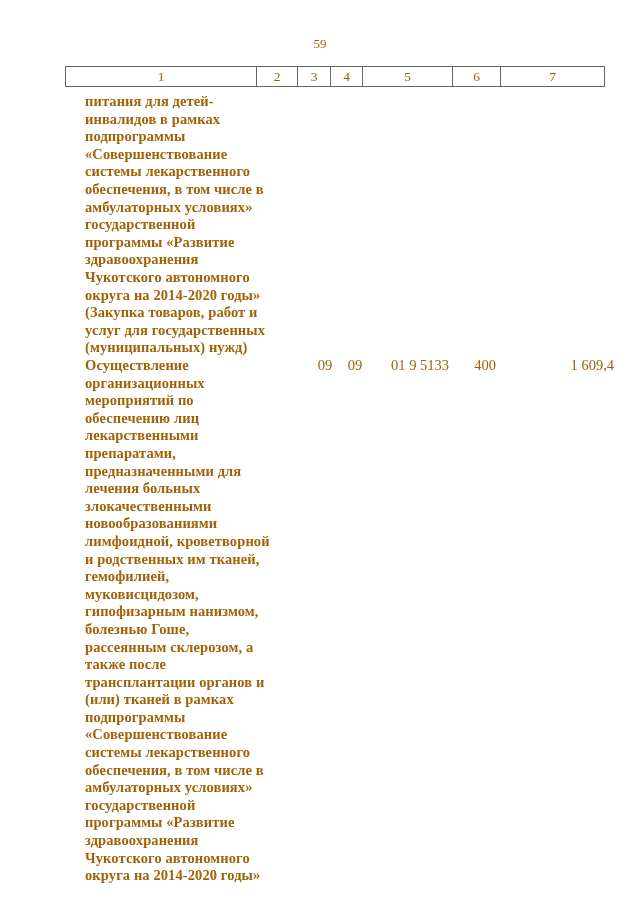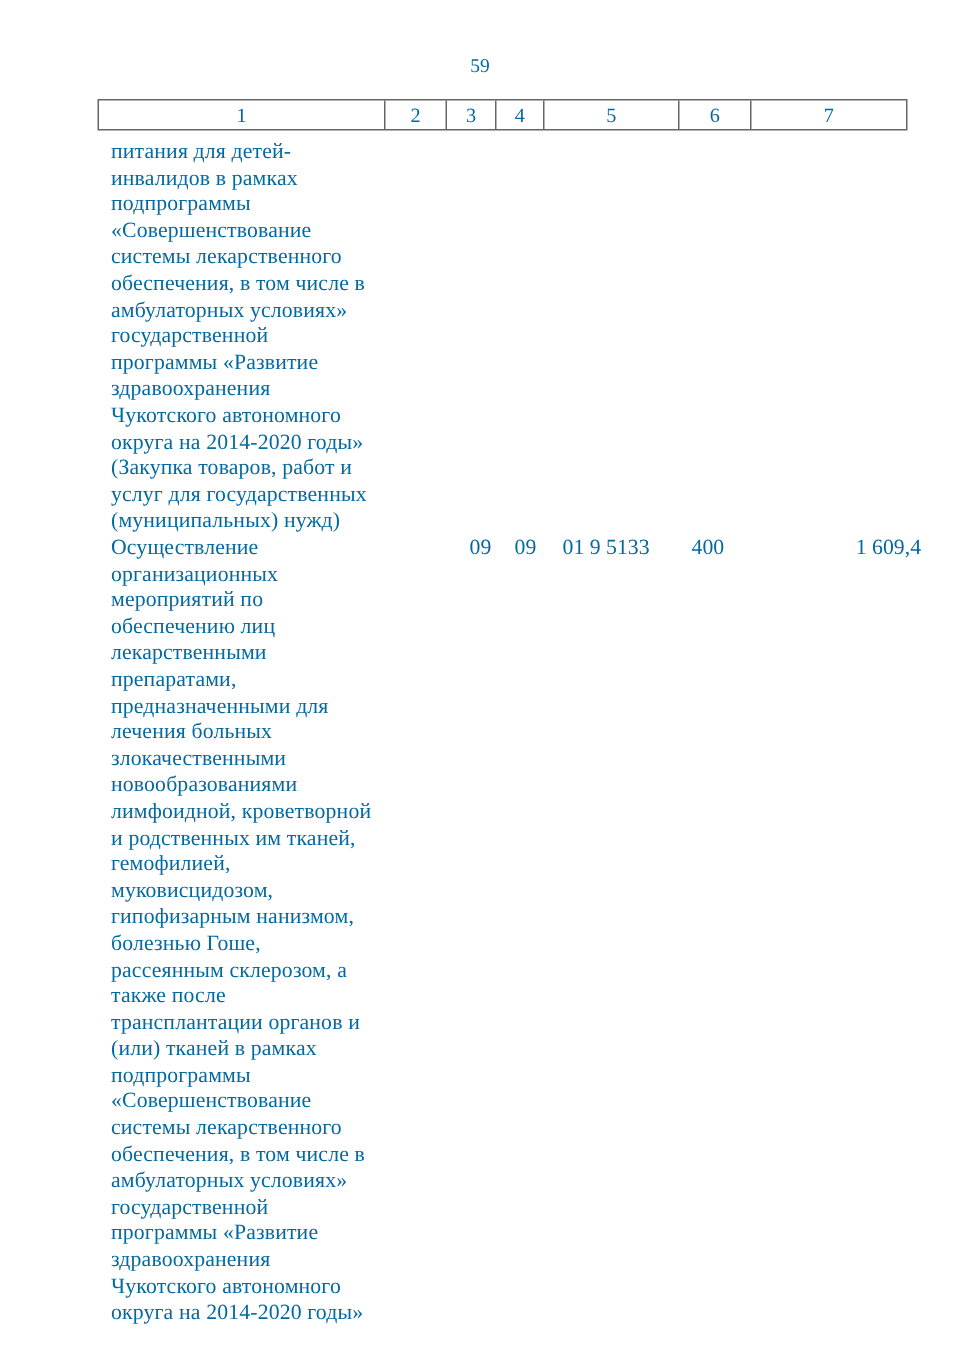--- a/index.html
+++ b/index.html
@@ -5,21 +5,21 @@
   html, body {
     margin: 0;
     padding: 0;
     background: #ffffff;
   }
   #page {
     position: relative;
     width: 620px;
     height: 905px;
     background: #ffffff;
-    color: #0369a1;
+    color: #a16207;
     font-family: "Liberation Serif", "DejaVu Serif", serif;
     overflow: hidden;
   }
   .page-number {
     position: absolute;
     top: 36px;
     left: 280px;
     width: 80px;
     text-align: center;
     font-size: 13px;
@@ -60,29 +60,30 @@
   }
   .row {
     position: absolute;
     left: 0;
     width: 640px;
   }
   .row-1 { top: 93px;  height: 264px; }
   .row-2 { top: 357px; height: 528px; }
   .row .body-text {
     position: absolute;
-    left: 74px;
+    left: 85px;
     top: 0;
+    font-weight: bold;
   }
   .cell-value {
     position: absolute;
     top: 0;
     font-size: 14.5px;
     line-height: 17.6px;
-    text-align: left;
+    text-align: center;
   }
   .v-col3 { left: 313px; width: 24px; }
   .v-col4 { left: 343px; width: 24px; }
   .v-col5 { left: 375px; width: 90px; }
   .v-col6 { left: 461px; width: 48px; }
   .v-col7 { left: 500px; width: 114px; text-align: right; }
 </style>
 </head>
 <body>
 

